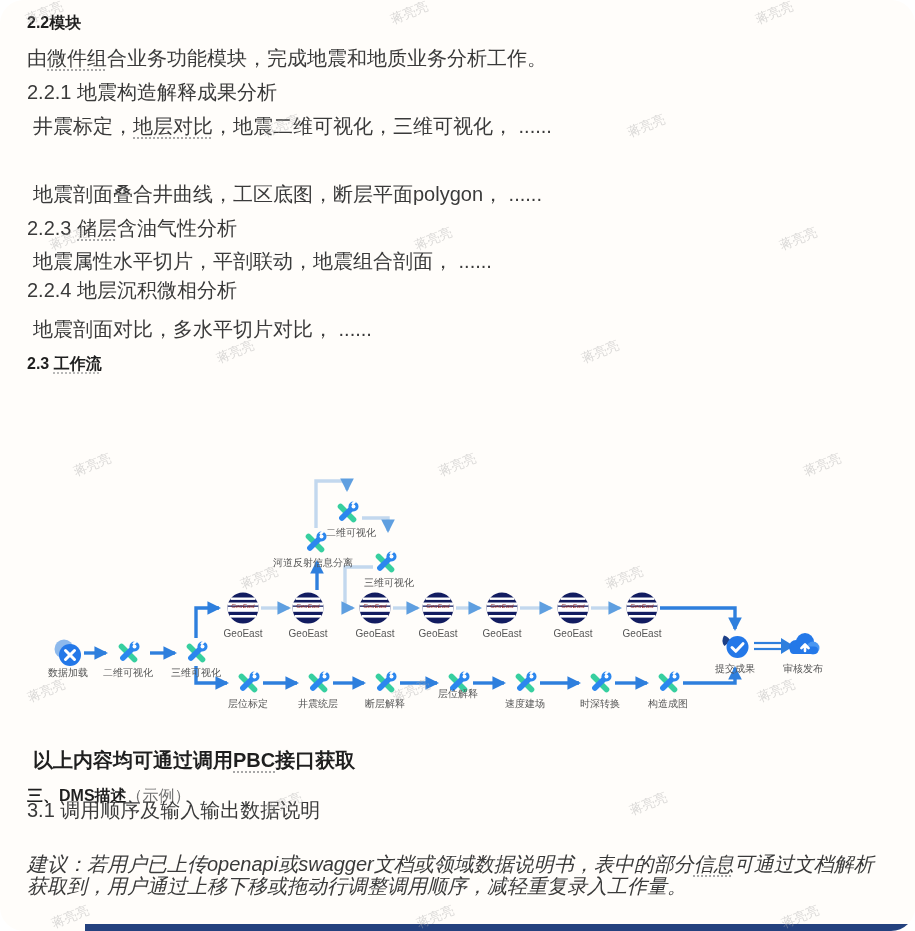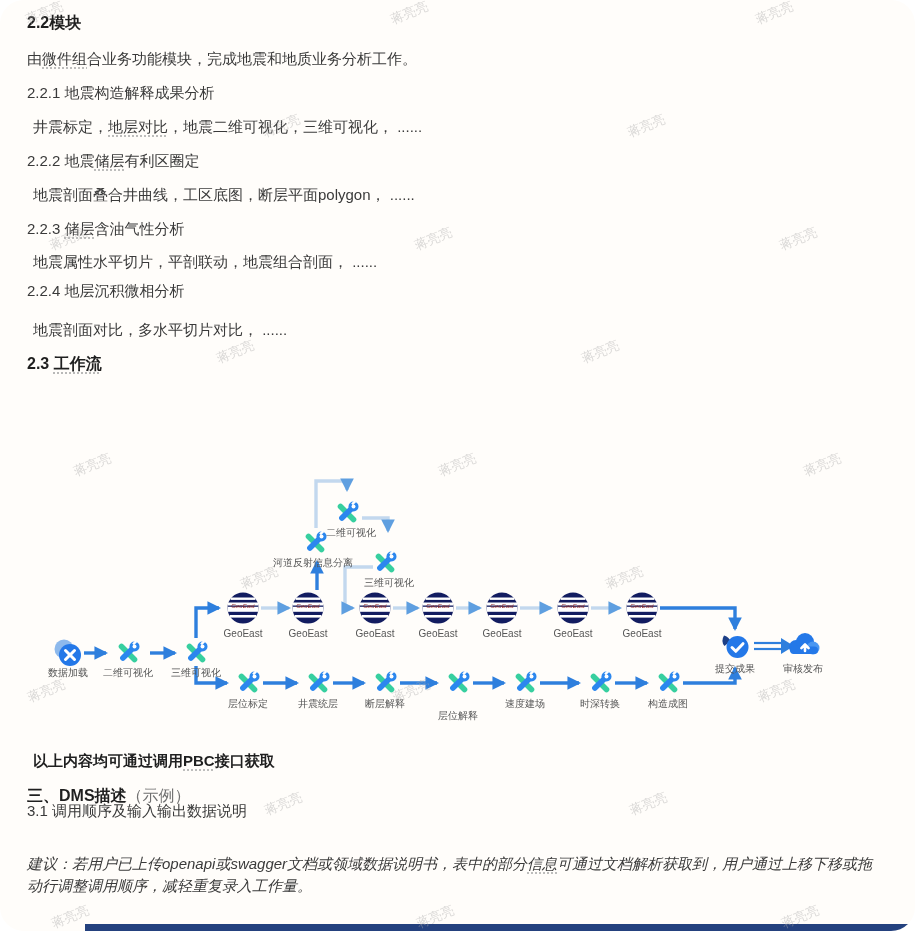--- a/index.html
+++ b/index.html
@@ -1,18 +1,18 @@
 <!DOCTYPE html>
 <html><head>
 <meta charset="utf-8">
 <style>
   html,body{margin:0;padding:0;background:#fff;}
   #page{position:relative;width:915px;height:931px;background:#fffdfa;overflow:hidden;
         font-family:"Liberation Sans","DejaVu Sans",sans-serif;color:#333;border-radius:24px;}
-  .line{position:absolute;left:27px;font-size:15px;line-height:21px;white-space:nowrap;color:#3a3a3a;}
+  .line{position:absolute;left:27px;font-size:20px;line-height:21px;white-space:nowrap;color:#3a3a3a;}
   .line.indent{left:33px;}
   .line.h1{font-size:16px;}
   .seg-b{font-weight:bold;color:#1f1f1f;}
   .seg-u{text-decoration:underline dotted #a8a8a8;text-underline-offset:4px;}
   .seg-gray{color:#6f6f6f;}
   .para-wrap{white-space:normal;width:856px;line-height:22px;font-style:italic;}
   
   #watermarks{position:absolute;inset:0;pointer-events:none;z-index:6;}
   .wm{position:absolute;font-size:13px;color:rgba(170,170,170,.45);transform:rotate(-22deg);
       white-space:nowrap;user-select:none;}
@@ -65,21 +65,20 @@
         <rect x="4" y="14.5" width="28" height="7.5" rx="3.7" fill="#2478e8"></rect>
         <path d="M19,19 V12.5 M19,12.5 l-3.6,3.6 M19,12.5 l3.6,3.6" stroke="#fff" stroke-width="2.6" fill="none" stroke-linecap="round" stroke-linejoin="round"></path>
       </g>
     </defs>
   </svg>
 
   <div class="line h1" style="top:12px"><span class="seg-b">2.2模块</span></div>
   <div class="line" style="top:48px"><span>由</span><span class="seg-u">微件组</span><span>合业务功能模块，完成地震和地质业务分析工作。</span></div>
   <div class="line" style="top:82px"><span>2.2.1 地震构造解释成果分析</span></div>
   <div class="line indent" style="top:116px"><span>井震标定，</span><span class="seg-u">地层对比</span><span>，地震二维可视化，三维可视化， ......</span></div>
-  <div class="line" style="top:150px"><span>2.2.2 地震</span><span class="seg-u">储层</span><span>有利区圈定</span></div>
   <div class="line indent" style="top:184px"><span>地震剖面叠合井曲线，工区底图，断层平面polygon， ......</span></div>
   <div class="line" style="top:218px"><span>2.2.3 </span><span class="seg-u">储层</span><span>含油气性分析</span></div>
   <div class="line indent" style="top:251px"><span>地震属性水平切片，平剖联动，地震组合剖面， ......</span></div>
   <div class="line" style="top:280px"><span>2.2.4 地层沉积微相分析</span></div>
   <div class="line indent" style="top:319px"><span>地震剖面对比，多水平切片对比， ......</span></div>
   <div class="line h1" style="top:353px"><span class="seg-b">2.3 </span><span class="seg-b seg-u">工作流</span></div>
   <div class="line indent" style="top:750px"><span class="seg-b">以上内容均可通过调用</span><span class="seg-b seg-u">PBC</span><span class="seg-b">接口获取</span></div>
   <div class="line h1" style="top:785px"><span class="seg-b">三、DMS描述</span><span class="seg-gray">（示例）</span></div>
   <div class="line" style="top:800px"><span>3.1 调用顺序及输入输出数据说明</span></div>
   <div class="line para-wrap" style="top:853px"><span>建议：若用户已上传openapi或swagger文档或领域数据说明书，表中的部分</span><span class="seg-u">信息</span><span>可通过文档解析获取到，用户通过上移下移或拖动行调整调用顺序，减轻重复录入工作量。</span></div>
@@ -205,21 +204,21 @@
     <div class="dg-label" style="left:278px;top:230px">井震统层</div>
 
     <div class="dg-icon" style="left:332px;top:202px"><svg width="26" height="26">
           <use href="#ic-wrench"></use>
         </svg></div>
     <div class="dg-label" style="left:345px;top:230px">断层解释</div>
 
     <div class="dg-icon" style="left:405px;top:202px"><svg width="26" height="26">
           <use href="#ic-wrench"></use>
         </svg></div>
-    <div class="dg-label" style="left:418px;top:242px">层位解释</div>
+    <div class="dg-label" style="left:418px;top:220px">层位解释</div>
 
     <div class="dg-icon" style="left:472px;top:202px"><svg width="26" height="26">
           <use href="#ic-wrench"></use>
         </svg></div>
     <div class="dg-label" style="left:485px;top:230px">速度建场</div>
 
     <div class="dg-icon" style="left:547px;top:202px"><svg width="26" height="26">
           <use href="#ic-wrench"></use>
         </svg></div>
     <div class="dg-label" style="left:560px;top:230px">时深转换</div>

